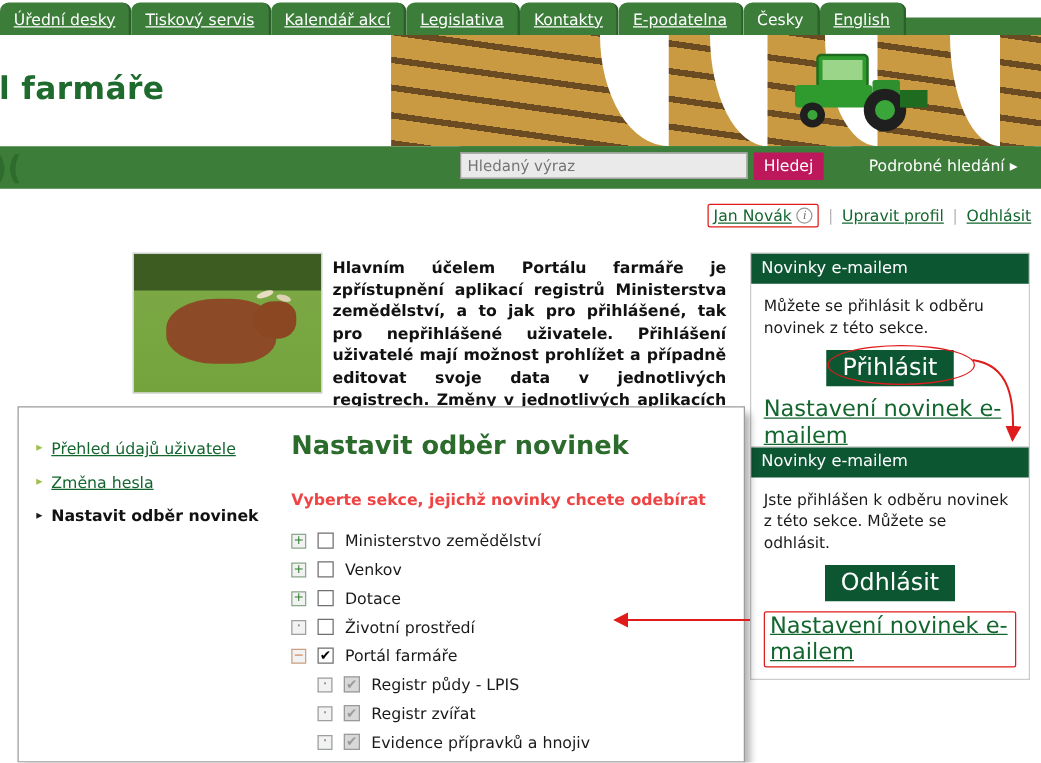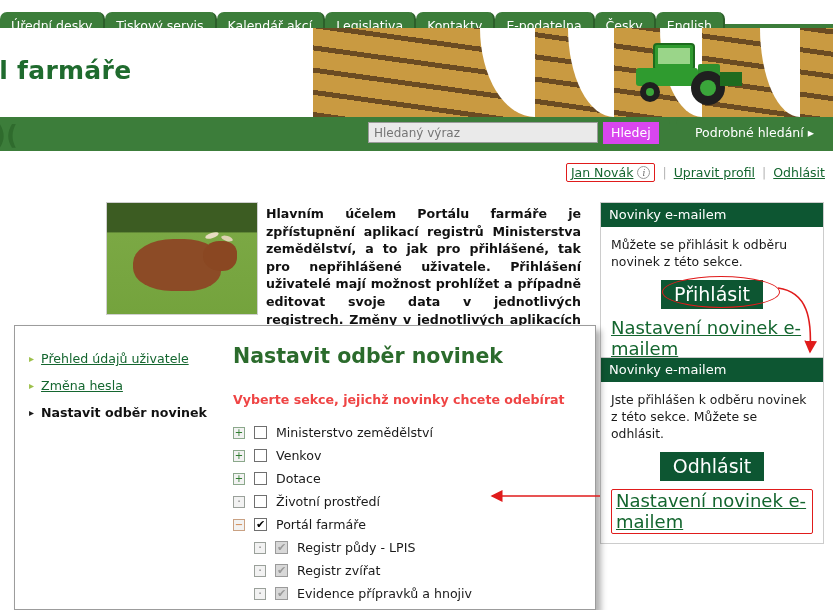--- a/index.html
+++ b/index.html
@@ -8,21 +8,21 @@
     width: 833px; height: 610px;
     position: relative;
     background: #ffffff;
     font-family: "DejaVu Sans", sans-serif;
     font-size: 12px;
     overflow: hidden;
   }
 
   
   #topnav {
-    position:absolute; left:0; top:10px; width:695px; height:28px;
+    position:absolute; left:0; top:0; width:695px; height:28px;
     background:#ffffff;
   }
   #topnav .tabs { display:flex; align-items:flex-end; height:28px; }
   .navtab {
     background:#3c7d3a;
     border-radius:7px 7px 0 0;
     height:26px; margin-top:2px;
     display:flex; align-items:center; justify-content:center;
     padding:0 11px;
     color:#ffffff; font-size:12.5px; white-space:nowrap;
@@ -77,21 +77,21 @@
     display:flex; align-items:center; padding:0 6px;
   }
   #searchinput {
     width:230px; height:21px;
     background:#eaeaea; border:1px solid #9b9b9b;
     font-family:"DejaVu Sans",sans-serif; font-size:12px; color:#6d28d9;
     padding:0 5px;
   }
   #searchbtn {
     margin-left:5px; height:22px; padding:0 8px;
-    background:#d946ef; color:#ffffff; border:none;
+    background:#be185d; color:#ffffff; border:none;
     font-family:"DejaVu Sans",sans-serif; font-size:12.5px;
     display:flex; align-items:center; cursor:pointer;
   }
   #advsearch {
     position:absolute; left:676px; top:117px; width:157px; height:31px;
     background:#3c7d3a; border-radius:7px 7px 0 0;
     display:flex; align-items:center; justify-content:center;
     color:#ffffff; font-size:12.5px;
   }
 

